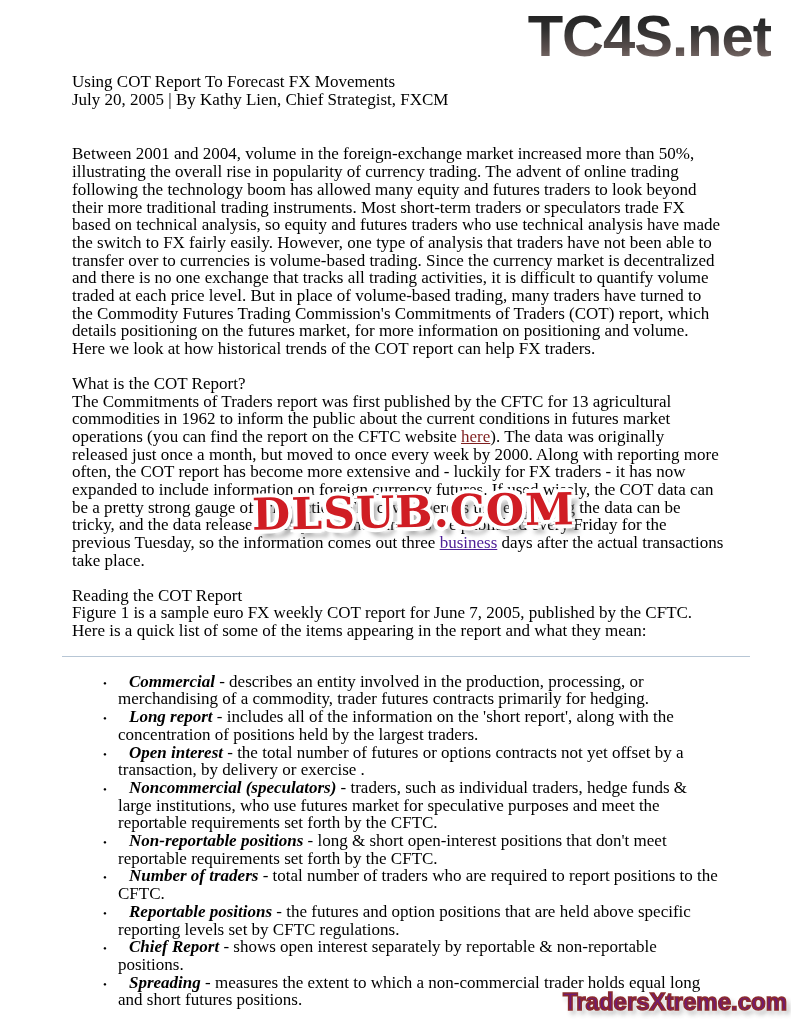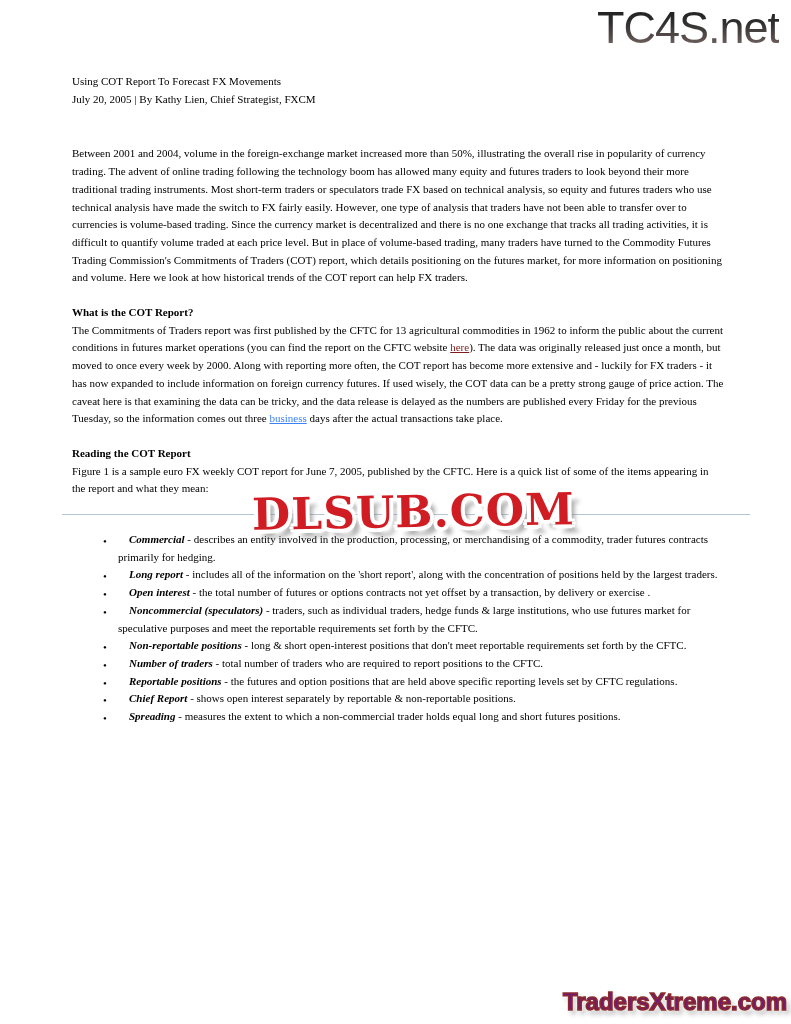--- a/index.html
+++ b/index.html
@@ -9,44 +9,44 @@
     width: 791px;
     height: 1024px;
     background: #ffffff;
     overflow: hidden;
     font-family: "Liberation Serif", serif;
     color: #000000;
   }
   .logo-top {
     position: absolute;
     top: 2px;
-    right: 12px;
+    right: 20px;
     font-family: "Liberation Sans", sans-serif;
-    font-weight: normal;
-    font-size: 45px;
+    font-weight: bold;
+    font-size: 58px;
     letter-spacing: -1px;
     color: #3c3c3c;
     background: linear-gradient(180deg, #181818 0%, #2f2f2f 40%, #5d5250 72%, #9a8c88 100%);
     -webkit-background-clip: text;
     background-clip: text;
     -webkit-text-fill-color: transparent;
   }
   .content {
     position: absolute;
     left: 72px;
     top: 73px;
     width: 652px;
-    font-size: 11px;
+    font-size: 17px;
     line-height: 17.7px;
   }
   .content p { margin: 0 0 17px 0; }
   .title-block { margin-bottom: 37px !important; }
-  .section-heading { font-weight: bold; }
+  .section-heading { font-weight: normal; }
   a.link-blue { color: #7f1d1d; text-decoration: underline; cursor: pointer; }
-  a.link-green { color: #3b82f6; text-decoration: underline; cursor: pointer; }
+  a.link-green { color: #4c1d95; text-decoration: underline; cursor: pointer; }
   .divider {
     border: none;
     border-top: 1px solid #b7c6d5;
     height: 0;
     width: 688px;
     margin: 2px 0 16px -10px;
   }
   ul.glossary { margin: 0; padding: 0; list-style: none; }
   ul.glossary li { position: relative; padding-left: 46px; }
   ul.glossary li::before {

